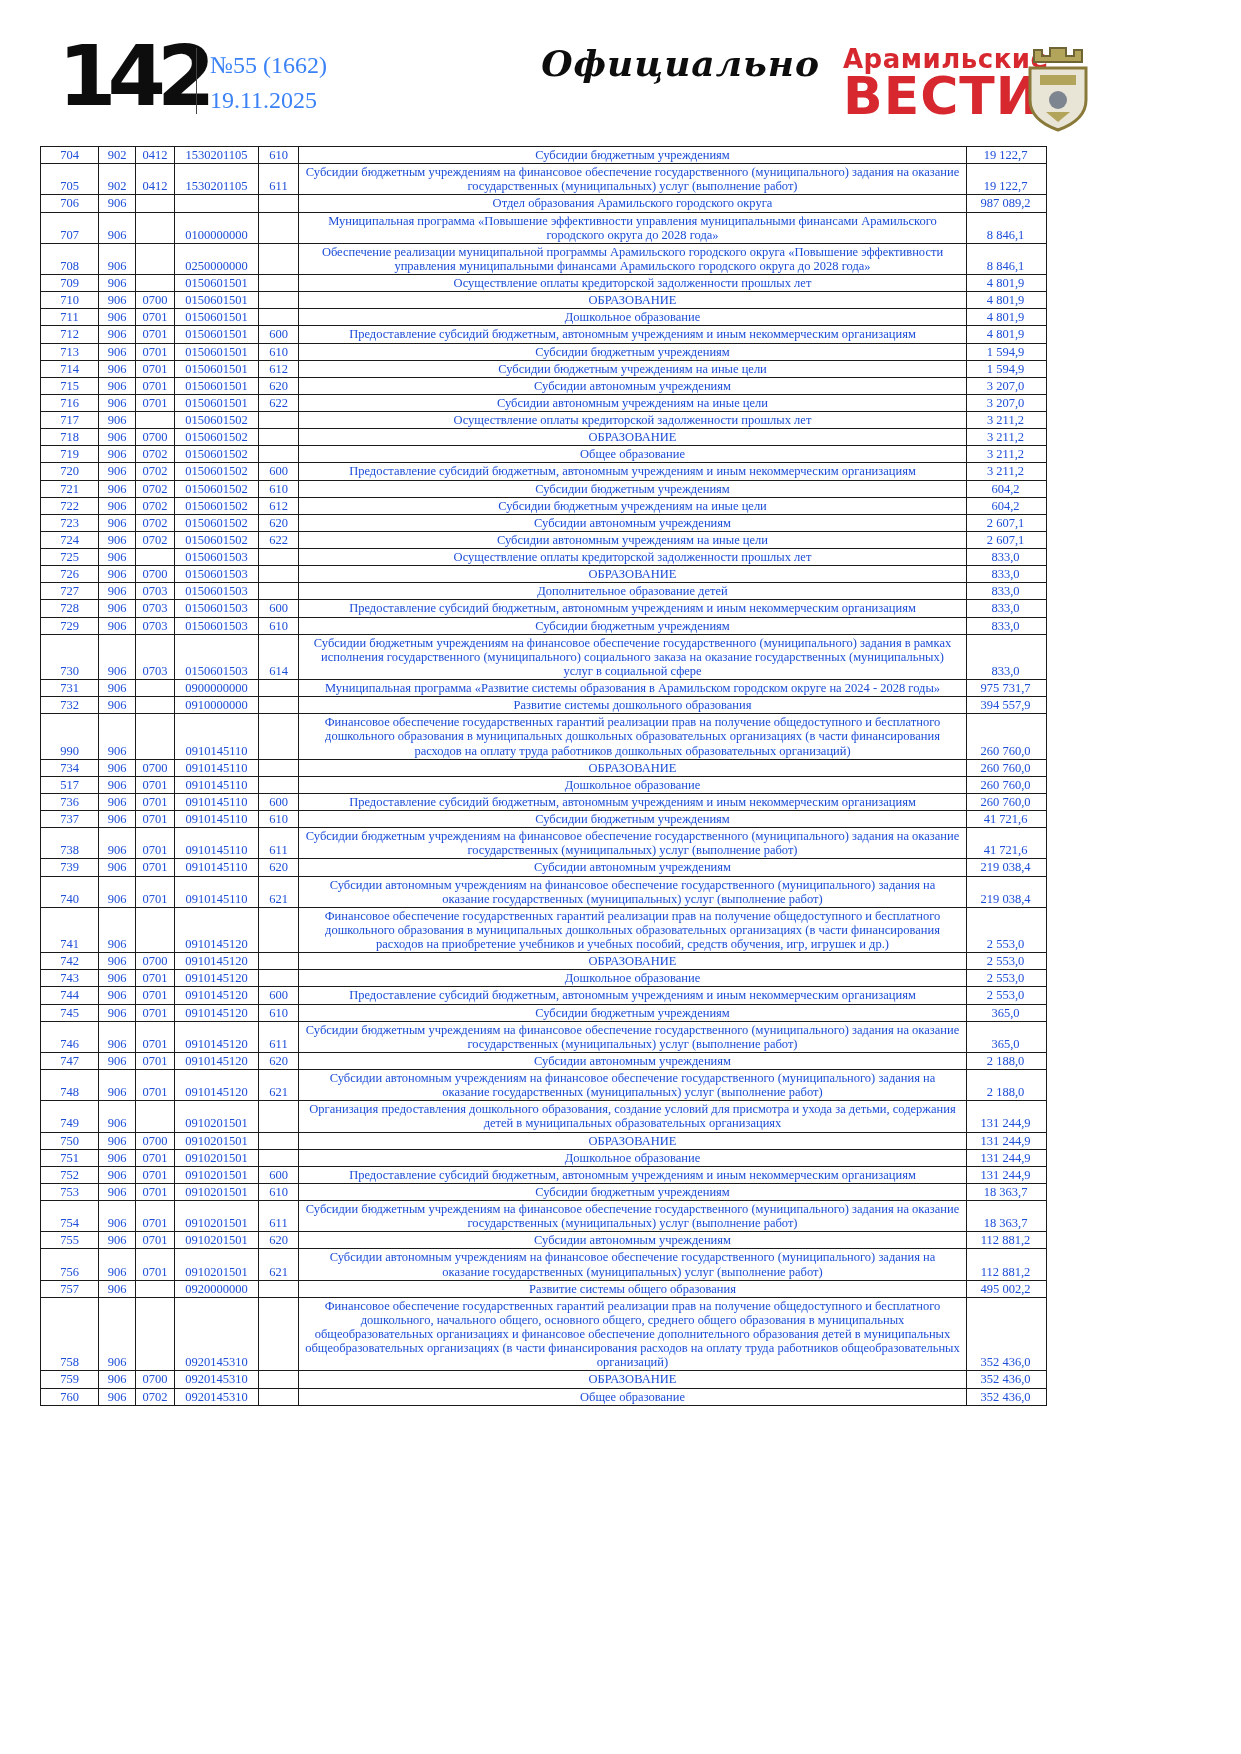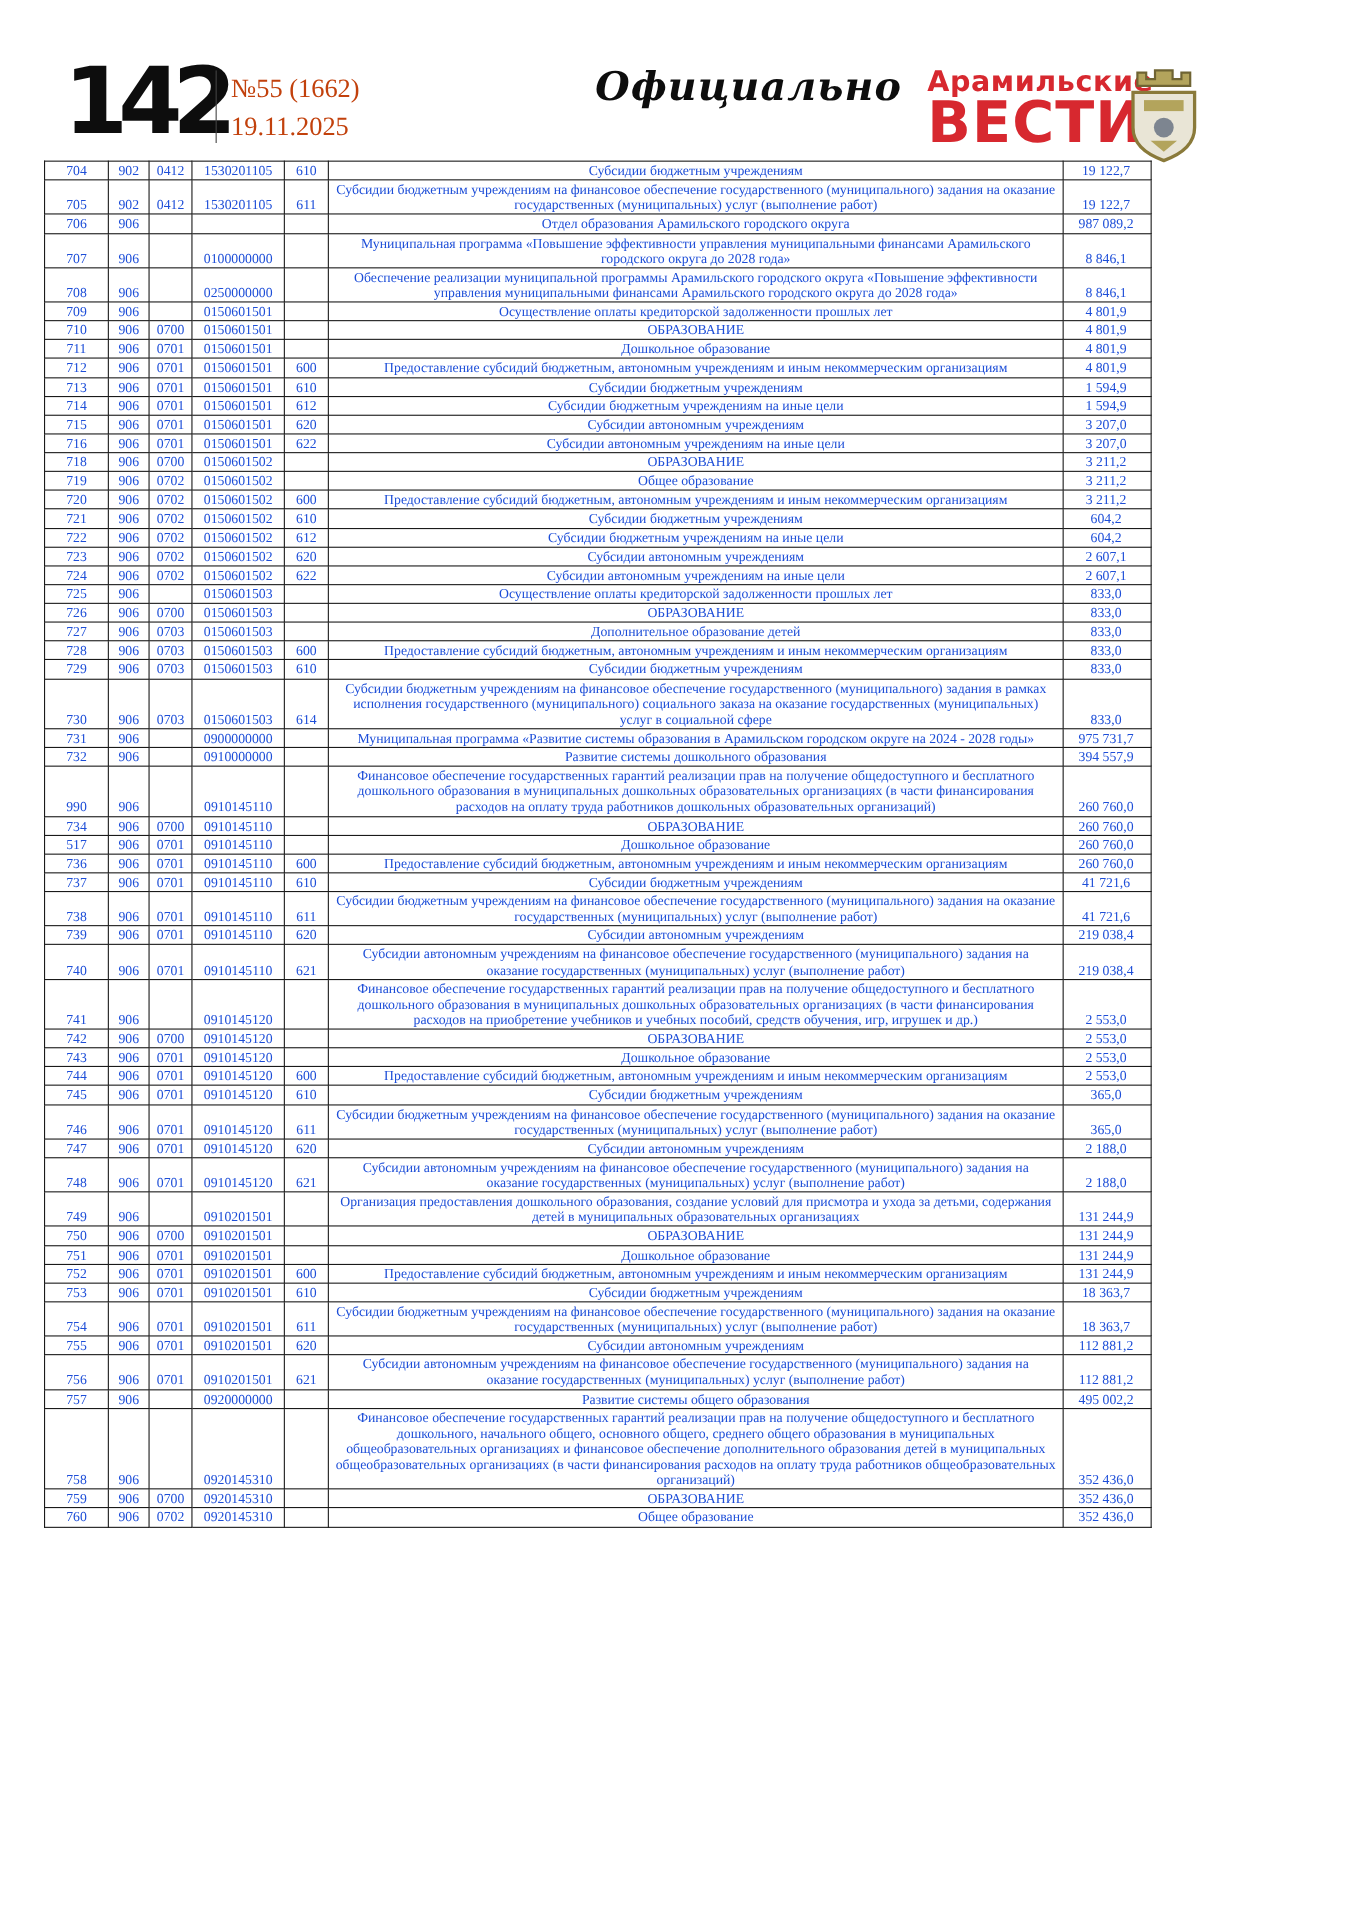--- a/index.html
+++ b/index.html
@@ -9,34 +9,34 @@
     width: 1241px;
     height: 1754px;
     margin: 0 auto;
     background: #ffffff;
     font-family: "Liberation Serif", serif;
     color: #111;
     overflow: hidden;
   }
 
   
-  .masthead { position: absolute; top: 16px; left: 0; right: 0; height: 140px; }
+  .masthead { position: absolute; top: 0; left: 0; right: 0; height: 140px; }
   .page-number {
     position: absolute; left: 58px; top: 34px;
     font-family: "DejaVu Sans", sans-serif;
     font-weight: 900; font-size: 84px; line-height: 1;
     letter-spacing: -9px; color: #0d0d0d;
   }
   .header-divider {
     position: absolute; left: 196px; top: 48px;
     width: 1px; height: 66px; background: #444;
   }
   .issue-block {
     position: absolute; left: 210px; top: 48px;
-    font-size: 24px; line-height: 1.45; color: #c2410c;
+    font-size: 24px; line-height: 1.45; color: #3b82f6;
   }
   .section-title {
     position: absolute; left: 420px; top: 44px; width: 400px;
     text-align: right;
     font-family: "DejaVu Serif", serif;
     font-style: italic; font-weight: 600;
     font-size: 36px; line-height: 1.1; color: #0d0d0d;
     letter-spacing: 1px;
   }
   .brand-block {
@@ -224,20 +224,29 @@
         <tr>
           <td class="c0">716</td>
           <td class="c1">906</td>
           <td class="c2">0701</td>
           <td class="c3">0150601501</td>
           <td class="c4">622</td>
           <td class="c5">Субсидии автономным учреждениям на иные цели</td>
           <td class="c6">3 207,0</td>
         </tr>
         <tr>
+          <td class="c0">717</td>
+          <td class="c1">906</td>
+          <td class="c2"></td>
+          <td class="c3">0150601502</td>
+          <td class="c4"></td>
+          <td class="c5">Осуществление оплаты кредиторской задолженности прошлых лет</td>
+          <td class="c6">3 211,2</td>
+        </tr>
+        <tr>
           <td class="c0">718</td>
           <td class="c1">906</td>
           <td class="c2">0700</td>
           <td class="c3">0150601502</td>
           <td class="c4"></td>
           <td class="c5">ОБРАЗОВАНИЕ</td>
           <td class="c6">3 211,2</td>
         </tr>
         <tr>
           <td class="c0">719</td>

